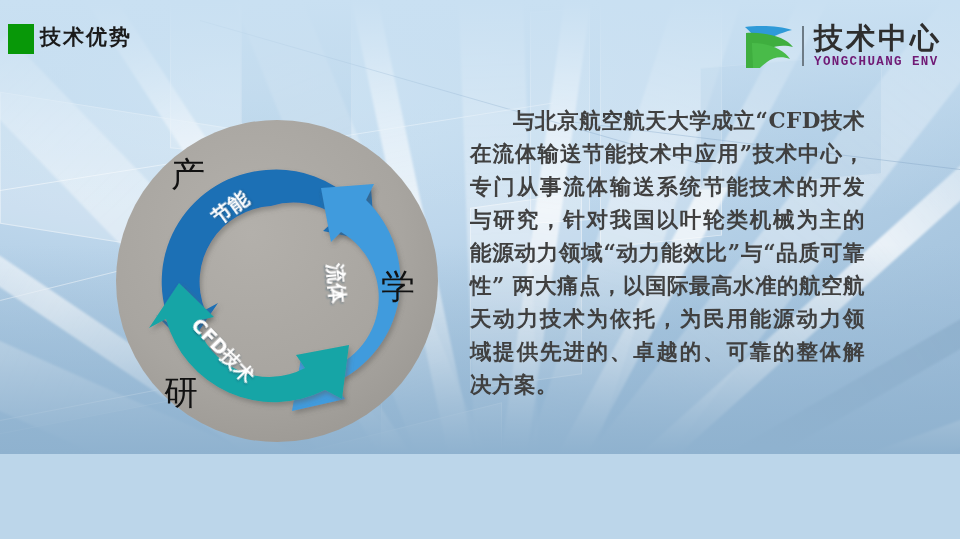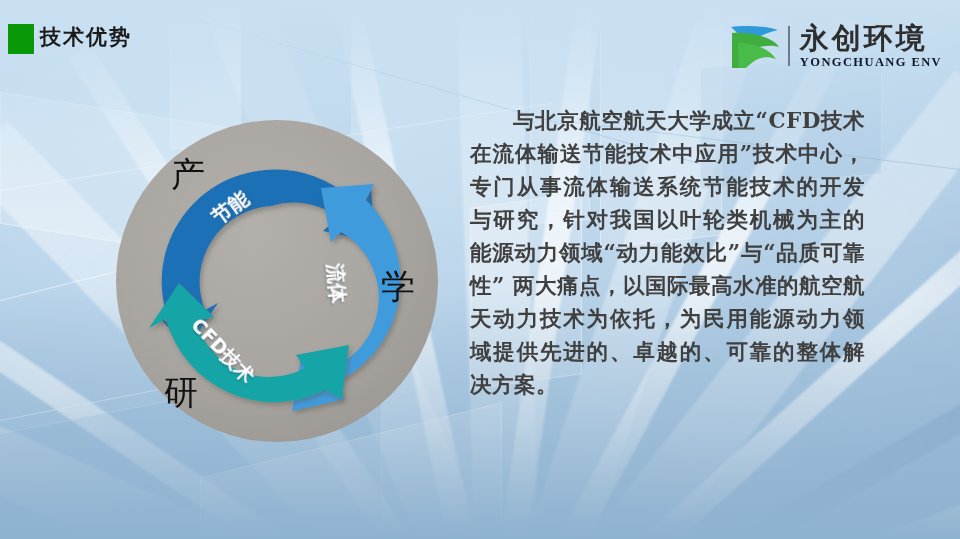--- a/index.html
+++ b/index.html
@@ -1,21 +1,21 @@
 <!DOCTYPE html>
 <html><head>
 <meta charset="utf-8">
 <style>
   html,body{margin:0;padding:0;}
   body{
     width:960px;height:539px;overflow:hidden;
     font-family:"DejaVu Sans","Liberation Sans",sans-serif;
     background:#bcd6ea;
   }
-  .slide{position:relative;width:960px;height:539px;overflow:hidden;}
+  .slide{position:relative;width:960px;height:454px;overflow:hidden;}
 
   
   .bg{position:absolute;inset:0;overflow:hidden;}
   .bg-base{
     position:absolute;inset:0;
     background:
       radial-gradient(120% 90% at 28% 18%, #cfe4f3 0%, #bed7ec 38%, #a9c7e0 70%, #9dbcd8 100%);
   }
   .bg-topglow{
     position:absolute;left:0;top:0;width:100%;height:46%;
@@ -58,22 +58,22 @@
   
   .logo{position:absolute;right:18px;top:18px;height:56px;display:flex;align-items:center;}
   .logo-mark{width:54px;height:46px;position:relative;}
   .logo-div{width:2px;height:40px;background:#6d7b86;margin:0 10px 0 6px;}
   .logo-text{display:flex;flex-direction:column;align-items:flex-start;line-height:1;}
   .logo-cn{
     font-family:"DejaVu Sans","Liberation Sans",sans-serif;
     font-size:29px;font-weight:bold;color:#2e2e2e;letter-spacing:3px;white-space:nowrap;
   }
   .logo-en{
-    font-family:Liberation Serif, serif;
-    font-size:12.5px;font-weight:bold;color:#0f172a;letter-spacing:1.4px;
+    font-family:Liberation Mono, monospace;
+    font-size:12.5px;font-weight:bold;color:#701a75;letter-spacing:1.4px;
     margin-top:3px;white-space:nowrap;
   }
 
   
   .diagram{position:absolute;left:113px;top:118px;width:328px;height:330px;}
   .diagram svg{display:block;}
   .ringlabel{
     font-family:"DejaVu Sans","Liberation Sans",sans-serif;
     font-size:34px;fill:#111;font-weight:normal;
   }
@@ -148,21 +148,21 @@
   <div class="logo">
     <div class="logo-mark">
       <svg width="54" height="46" viewBox="0 0 54 46">
         <path d="M3 4 C18 2 38 3 50 7 C38 10 26 15 18 22 C13 14 8 8 3 4 Z" fill="#2f9ad8"></path>
         <path d="M4 10 C24 9 44 14 51 24 C44 22 34 22 27 26 C20 30 16 37 15 45 L4 45 C4 34 4 20 4 10 Z" fill="#3fae3f"></path>
         <path d="M10 20 C28 20 42 27 48 36 C40 33 31 34 25 39 C21 42 19 44 18 45 L11 45 C11 37 10 27 10 20 Z" fill="#49bb49"></path>
       </svg>
     </div>
     <div class="logo-div"></div>
     <div class="logo-text">
-      <div class="logo-cn">永创环境</div>
+      <div class="logo-cn">技术中心</div>
       <div class="logo-en">YONGCHUANG ENV</div>
     </div>
   </div>
 
   <div class="diagram">
     <svg width="328" height="330" viewBox="0 0 328 330">
       <defs>
         <radialGradient id="discg" cx="42%" cy="35%" r="72%">
           <stop offset="0%" stop-color="#b3b0ab"></stop>
           <stop offset="65%" stop-color="#a8a5a0"></stop>

